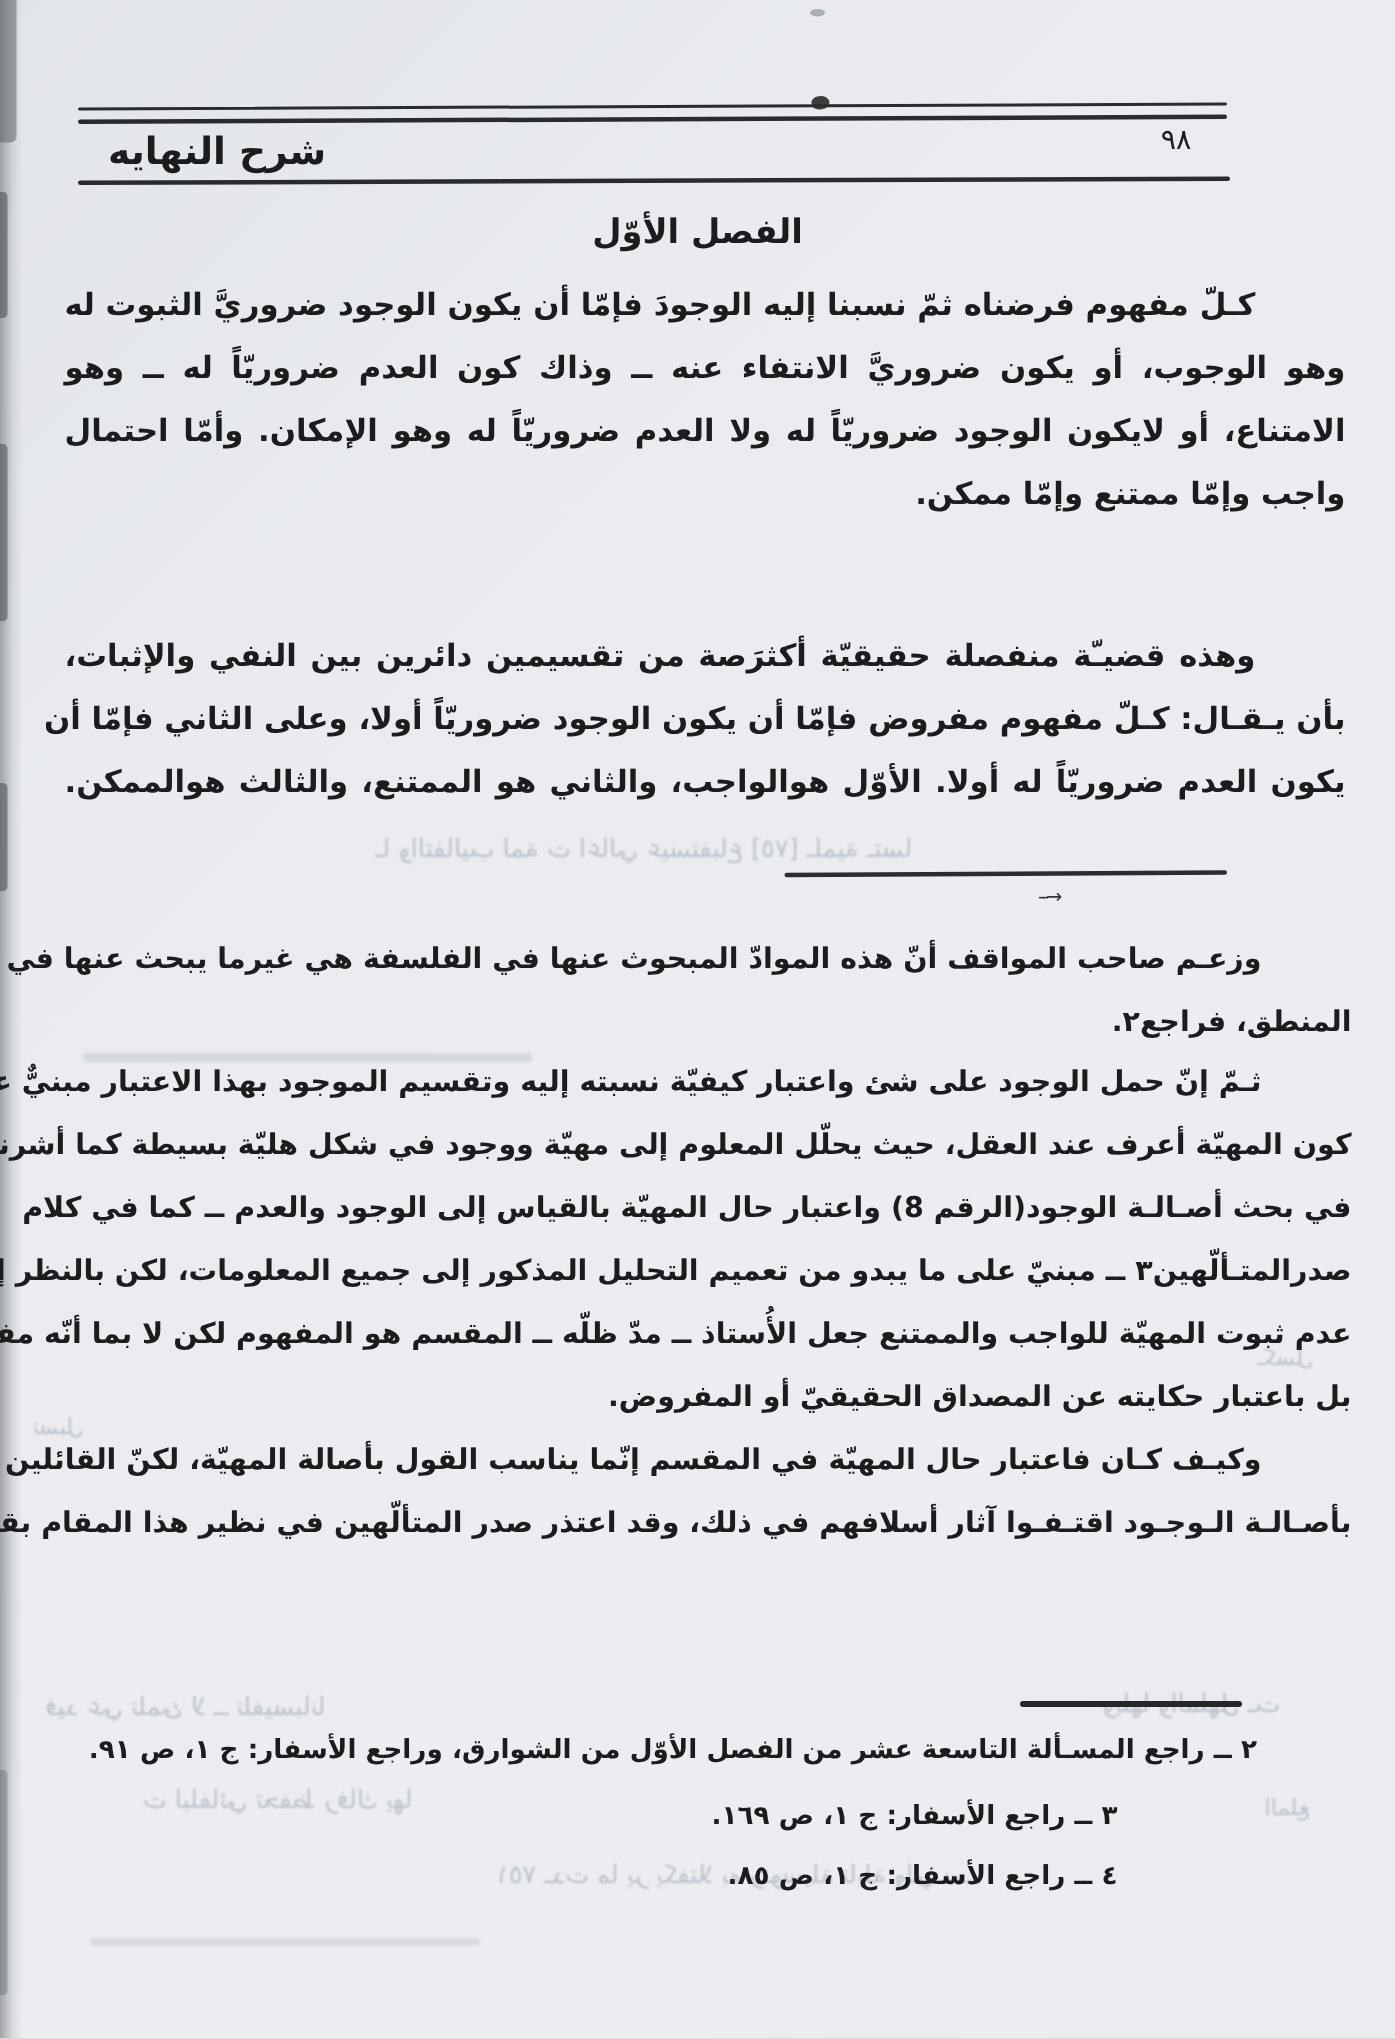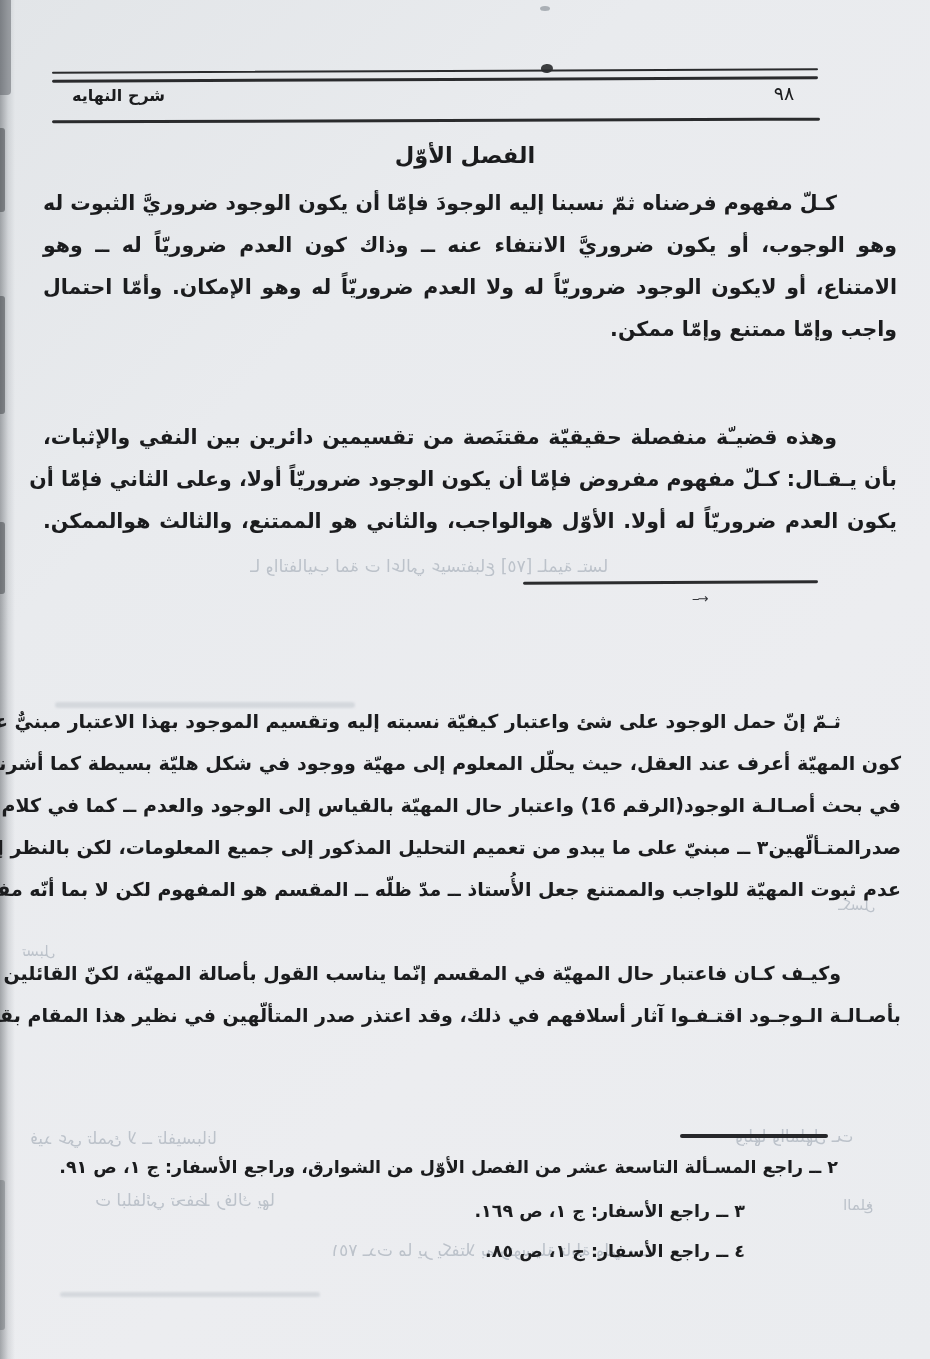--- a/index.html
+++ b/index.html
@@ -23,21 +23,21 @@
   .nub4{top:1180px;height:150px;opacity:.3;}
   .top-dot{position:absolute;left:540px;top:6px;width:10px;height:5px;background:#9aa0a6;border-radius:50%;opacity:.8;}
   .ink-blob{position:absolute;left:541px;top:64px;width:12px;height:9px;background:#3c3e40;border-radius:45% 55% 50% 50%;transform:rotate(-8deg);}
 
   
   .rule{position:absolute;background:#2a2b2d;border-radius:2px;}
   .rule-top-a{left:52px;top:70px;width:766px;height:2px;transform:rotate(-0.25deg);}
   .rule-top-b{left:52px;top:78px;width:766px;height:2.6px;transform:rotate(-0.25deg);}
   .rule-header-bottom{left:52px;top:119px;width:768px;height:2.6px;transform:rotate(-0.2deg);}
 
-  .header-title{position:absolute;left:72px;top:86px;font-size:16px;font-weight:bold;direction:rtl;}
+  .header-title{position:absolute;left:72px;top:86px;font-size:25px;font-weight:bold;direction:rtl;}
   .page-number{position:absolute;left:758px;top:82px;width:52px;font-size:19px;letter-spacing:3px;text-align:center;}
 
   .section-title{position:absolute;left:0;right:0;top:142px;text-align:center;font-size:22.5px;font-weight:bold;direction:rtl;}
 
   
   .para{position:absolute;direction:rtl;}
   .matn{right:33px;left:33px;font-size:20.5px;font-weight:bold;margin-left:10px;}
   .commentary{right:29px;left:26px;font-size:19px;font-weight:bold;}
   .tline{height:42px;line-height:42px;text-align:justify;text-align-last:justify;white-space:nowrap;}
   .tline.last{text-align-last:right;}
@@ -108,34 +108,39 @@
 
   <div class="section-title">الفصل الأوّل</div>
 
   <div class="para matn p1">
       <div class="tline indent">كـلّ مفهوم فرضناه ثمّ نسبنا إليه الوجودَ فإمّا أن يكون الوجود ضروريَّ الثبوت له</div>
       <div class="tline">وهو الوجوب، أو يكون ضروريَّ الانتفاء عنه ــ وذاك كون العدم ضروريّاً له ــ وهو</div>
       <div class="tline">الامتناع، أو لايكون الوجود ضروريّاً له ولا العدم ضروريّاً له وهو الإمكان. وأمّا احتمال</div>
       <div class="tline last">واجب وإمّا ممتنع وإمّا ممكن.</div>
     </div>
   <div class="para matn p2">
-      <div class="tline indent">وهذه قضيـّة منفصلة حقيقيّة مقتنَصة من تقسيمين دائرين بين النفي والإثبات،</div>
+      <div class="tline indent">وهذه قضيـّة منفصلة حقيقيّة أكثرَصة من تقسيمين دائرين بين النفي والإثبات،</div>
       <div class="tline">بأن يـقـال: كـلّ مفهوم مفروض فإمّا أن يكون الوجود ضروريّاً أولا، وعلى الثاني فإمّا أن</div>
       <div class="tline">يكون العدم ضروريّاً له أولا. الأوّل هوالواجب، والثاني هو الممتنع، والثالث هوالممكن.</div>
     </div>
 
   <div class="sep-line"></div>
   <div class="cont-arrow">--→</div>
 
+  <div class="para commentary p3">
+      <div class="tline indent">وزعـم صاحب المواقف أنّ هذه الموادّ المبحوث عنها في الفلسفة هي غيرما يبحث عنها في</div>
+      <div class="tline last">المنطق، فراجع٢.</div>
+    </div>
   <div class="para commentary p4">
       <div class="tline indent">ثـمّ إنّ حمل الوجود على شئ واعتبار كيفيّة نسبته إليه وتقسيم الموجود بهذا الاعتبار مبنيٌّ على</div>
       <div class="tline">كون المهيّة أعرف عند العقل، حيث يحلّل المعلوم إلى مهيّة ووجود في شكل هليّة بسيطة كما أشرنا إليه</div>
-      <div class="tline">في بحث أصـالـة الوجود(الرقم 16) واعتبار حال المهيّة بالقياس إلى الوجود والعدم ــ كما في كلام</div>
+      <div class="tline">في بحث أصـالـة الوجود(الرقم 8) واعتبار حال المهيّة بالقياس إلى الوجود والعدم ــ كما في كلام</div>
       <div class="tline">صدرالمتـألّهين٣ ــ مبنيّ على ما يبدو من تعميم التحليل المذكور إلى جميع المعلومات، لكن بالنظر إلى</div>
       <div class="tline">عدم ثبوت المهيّة للواجب والممتنع جعل الأُستاذ ــ مدّ ظلّه ــ المقسم هو المفهوم لكن لا بما أنّه مفهوم</div>
+      <div class="tline last">بل باعتبار حكايته عن المصداق الحقيقيّ أو المفروض.</div>
     </div>
   <div class="para commentary p5">
       <div class="tline indent">وكيـف كـان فاعتبار حال المهيّة في المقسم إنّما يناسب القول بأصالة المهيّة، لكنّ القائلين</div>
       <div class="tline">بأصـالـة الـوجـود اقتـفـوا آثار أسلافهم في ذلك، وقد اعتذر صدر المتألّهين في نظير هذا المقام بقوله:</div>
     </div>
 
   <div class="fn-sep"></div>
   <div class="footnote fn2">٢ ــ راجع المسـألة التاسعة عشر من الفصل الأوّل من الشوارق، وراجع الأسفار: ج ١، ص ٩١.</div>
   <div class="footnote fn3">٣ ــ راجع الأسفار: ج ١، ص ١٦٩.</div>
   <div class="footnote fn4">٤ ــ راجع الأسفار: ج ١، ص ٨٥.</div>

